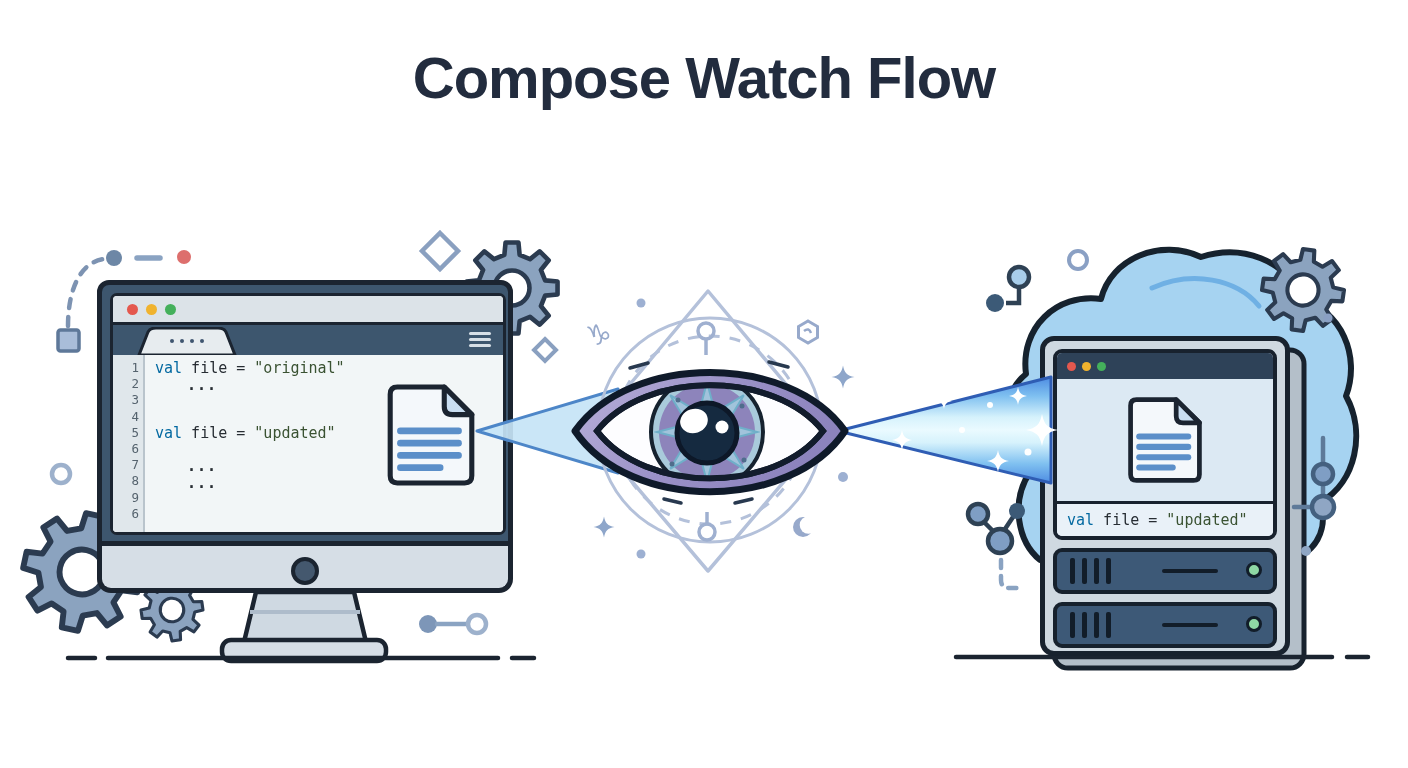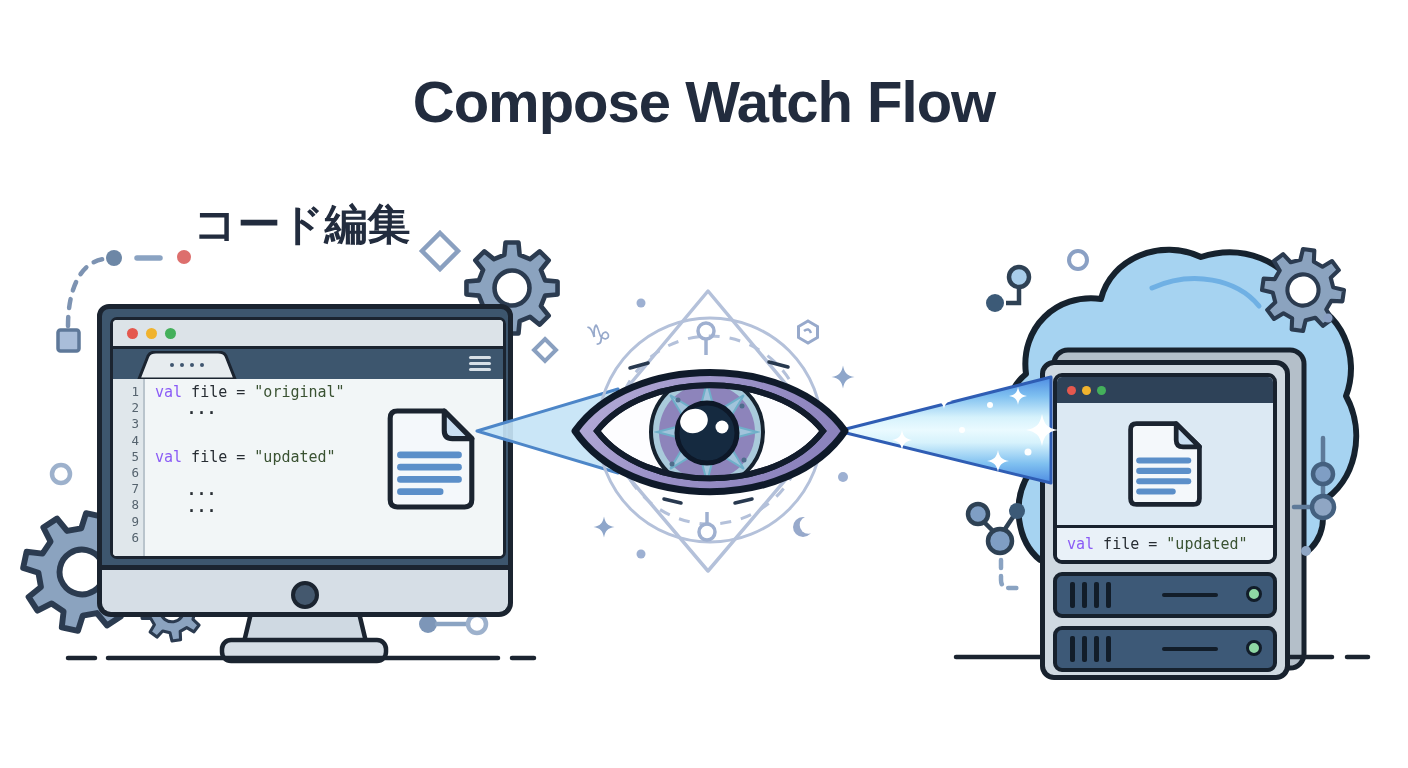--- a/index.html
+++ b/index.html
@@ -1,18 +1,18 @@
 <!DOCTYPE html>
 <html><head>
 <meta charset="utf-8">
 <style>
   html,body{margin:0;padding:0;background:#ffffff;}
   #canvas{position:relative;width:1408px;height:768px;background:#ffffff;overflow:hidden;
           font-family:"Liberation Sans","DejaVu Sans",sans-serif;}
-  .abs{position:absolute;margin-top:24px;}
+  .abs{position:absolute;}
   svg.layer{position:absolute;left:0;top:0;pointer-events:none;}
 
   
   .title{left:704px;top:44px;transform:translateX(-50%);font-size:58px;font-weight:700;
          letter-spacing:-1px;color:#222c3e;white-space:nowrap;}
   .stage-label{top:172px;transform:translateX(-50%);font-size:43px;font-weight:700;
          color:#222c3e;font-family:"DejaVu Sans","Liberation Sans",sans-serif;white-space:nowrap;}
   .stage-edit{left:302px;}
   .stage-watch{left:708px;}
   .stage-update{left:1163px;}
@@ -35,21 +35,21 @@
   .hamburger{position:absolute;right:12px;top:7px;width:22px;}
   .hamburger i{display:block;height:3px;background:#d7dfe6;margin-bottom:3px;border-radius:2px;}
   .editor{flex:1;display:flex;position:relative;background:#f2f6f7;}
   .gutter{width:26px;background:#e0e7eb;border-right:2px solid #b9c4cc;color:#55636e;
           font-family:"DejaVu Sans Mono","Liberation Mono",monospace;font-size:12.5px;
           line-height:16.2px;text-align:right;padding:5px 4px 0 0;box-sizing:content-box;}
   .codearea{position:relative;flex:1;font-family:"DejaVu Sans Mono","Liberation Mono",monospace;
             font-size:15px;line-height:16.2px;}
   .code-row{position:absolute;left:10px;white-space:pre;}
   .code-row.ellip{left:42px;letter-spacing:1px;font-weight:700;color:#272d33;}
-  .kw{color:#8b5cf6;} .pl{color:#272d33;} .st{color:#3a5232;}
+  .kw{color:#0369a1;} .pl{color:#272d33;} .st{color:#3a5232;}
   .doc-icon{position:absolute;right:28px;top:29px;}
   .mon-chin{left:97px;top:546px;width:416px;height:47px;background:#d6dee6;
             border:5px solid #1b2430;border-top:none;border-radius:0 0 14px 14px;
             box-sizing:border-box;z-index:2;}
   .camera{position:absolute;left:50%;top:11px;transform:translateX(-50%);width:20px;height:20px;
           border-radius:50%;background:#44586e;border:4px solid #1b2430;}
 
   
   .device{left:1040px;top:336px;width:250px;height:320px;background:#cfd9e1;
           border:5px solid #18222e;border-radius:14px;box-sizing:border-box;padding:8px;z-index:2;}
@@ -347,15 +347,14 @@
       <g stroke="#28394f" stroke-width="3.5" stroke-linecap="round">
         <path d="M630,368 L648,363"></path>
         <path d="M769,362 L788,367"></path>
         <path d="M664,499 L681,503"></path>
         <path d="M735,503 L752,499"></path>
       </g>
     </g>
   </svg>
 
   <div class="abs title" style="z-index:4">Compose Watch Flow</div>
-  <div class="abs stage-label stage-edit" style="z-index:4">コード編集</div>
 
 </div>
 
 </body></html>

